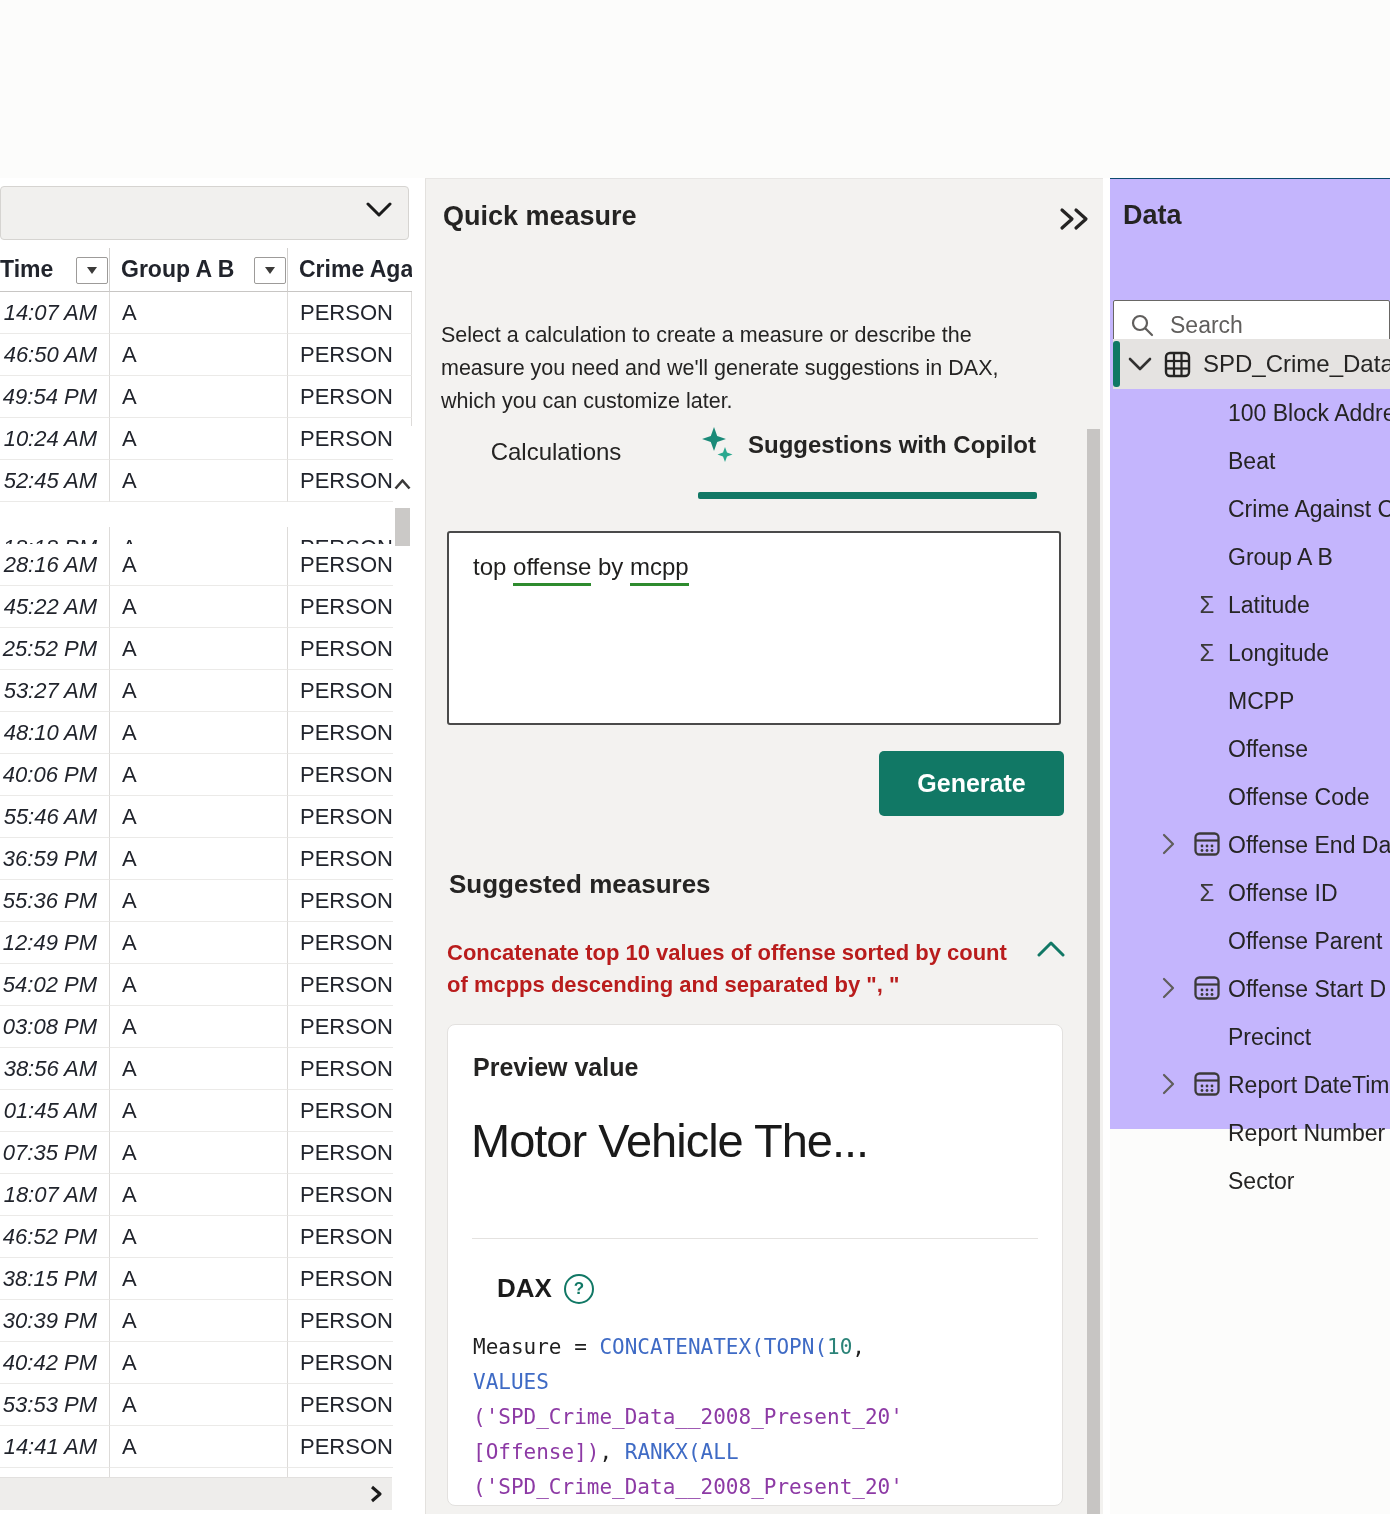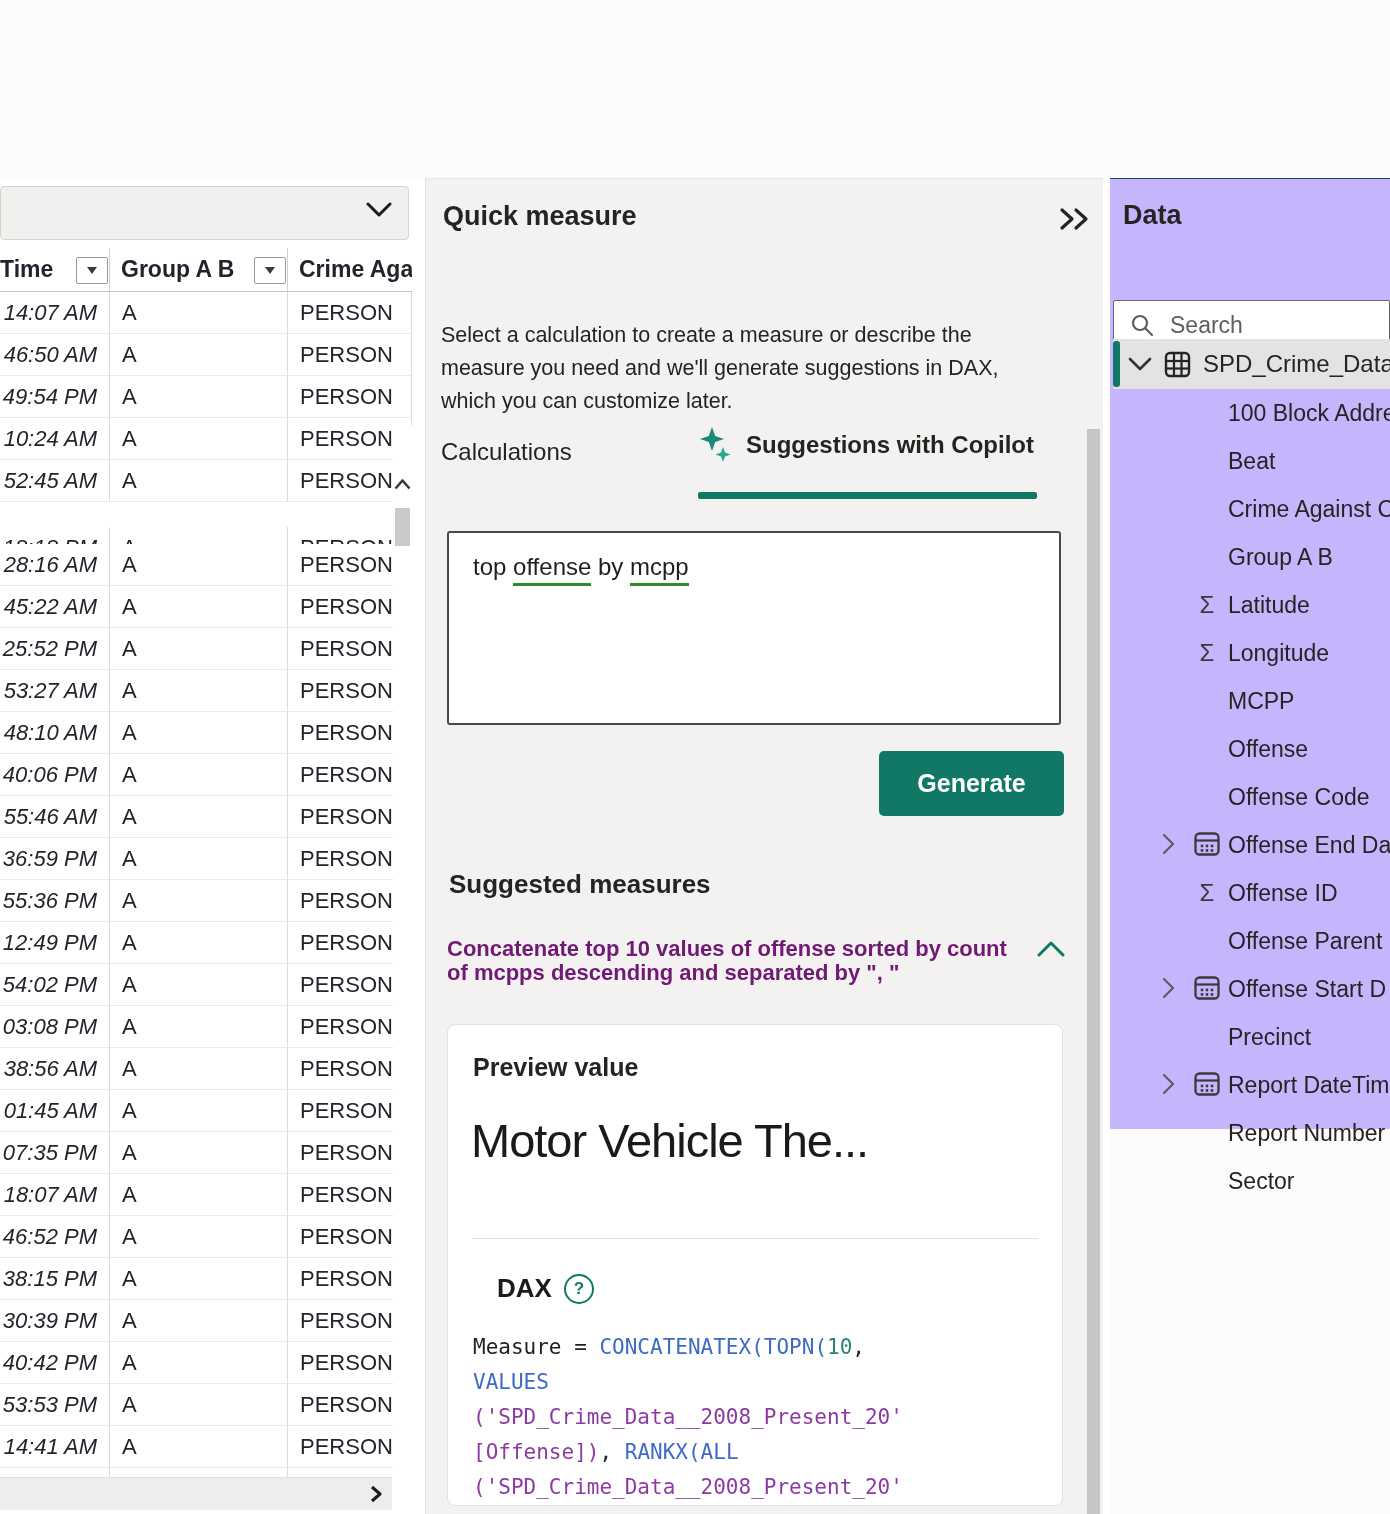--- a/index.html
+++ b/index.html
@@ -40,36 +40,36 @@
   #h-scroll svg{position:absolute;right:10px;top:7px;}
   .scroll-arrow{position:absolute;left:0;width:19px;height:20px;display:flex;align-items:center;justify-content:center;}
 
   
   #center-pane{left:425px;top:178px;width:678px;height:1336px;background:#f3f2f0;
       border-left:1px solid #e3e1de;border-top:1px solid #e8e6e4;box-sizing:border-box;}
   #qm-title{left:17px;top:22px;font-size:27px;font-weight:bold;color:#252423;}
   #qm-collapse{left:633px;top:28px;}
   #qm-desc{left:15px;top:128px;width:610px;font-size:21.5px;line-height:33px;color:#252423;margin-top:12px;}
 
-  .tab{position:absolute;display:flex;align-items:center;justify-content:flex-start;cursor:pointer;}
+  .tab{position:absolute;display:flex;align-items:center;justify-content:center;cursor:pointer;}
   #tab-calc{left:15px;top:235px;width:230px;height:75px;font-size:24px;color:#252423;}
   #tab-copilot{left:272px;top:218px;width:340px;height:95px;gap:12px;}
   #tab-copilot .lbl{font-size:24px;font-weight:bold;color:#252423;text-align:center;line-height:31px;}
   #tab-underline{left:272px;top:313px;width:339px;height:7px;background:#117865;border-radius:2px;}
 
   #prompt-box{left:21px;top:352px;width:614px;height:194px;background:#fff;border:2px solid #4a4a4a;
       border-radius:3px;box-sizing:border-box;font-size:24px;color:#201f1e;padding:20px 24px;cursor:text;}
   #prompt-box .u{border-bottom:3px solid #2e8b2e;padding-bottom:3px;}
 
   #generate-btn{left:453px;top:572px;width:185px;height:65px;background:#117865;border:none;border-radius:5px;
       color:#fff;font-size:25px;font-weight:bold;font-family:inherit;cursor:pointer;}
 
   #sm-heading{left:23px;top:690px;font-size:26px;font-weight:bold;color:#252423;}
   #suggestion-header{left:21px;top:758px;width:640px;cursor:pointer;}
-  #suggestion-title{display:block;width:565px;font-size:22px;font-weight:bold;color:#701a75;line-height:24px;}
+  #suggestion-title{display:block;width:565px;font-size:22px;font-weight:bold;color:#b91c1c;line-height:32px;}
   #suggestion-collapse{position:absolute;right:22px;top:4px;}
 
   #preview-card{left:21px;top:845px;width:616px;height:482px;background:#fff;border:1px solid #e3e1df;
       border-radius:8px;box-sizing:border-box;padding-left:20px;}
   #preview-label{left:25px;top:28px;font-size:25px;font-weight:bold;color:#252423;position:absolute;}
   #preview-value{left:23px;top:88px;font-size:47px;color:#1a1a1a;letter-spacing:-1px;position:absolute;white-space:nowrap;}
   #card-divider{left:24px;top:213px;width:566px;height:1px;background:#e4e2e0;position:absolute;}
   #dax-row{left:25px;top:248px;position:absolute;display:flex;align-items:center;gap:12px;}
   #dax-label{font-size:26px;font-weight:bold;color:#1b1b1b;margin-left:24px;}
   #dax-help{width:26px;height:26px;border:2px solid #117865;border-radius:50%;color:#117865;

